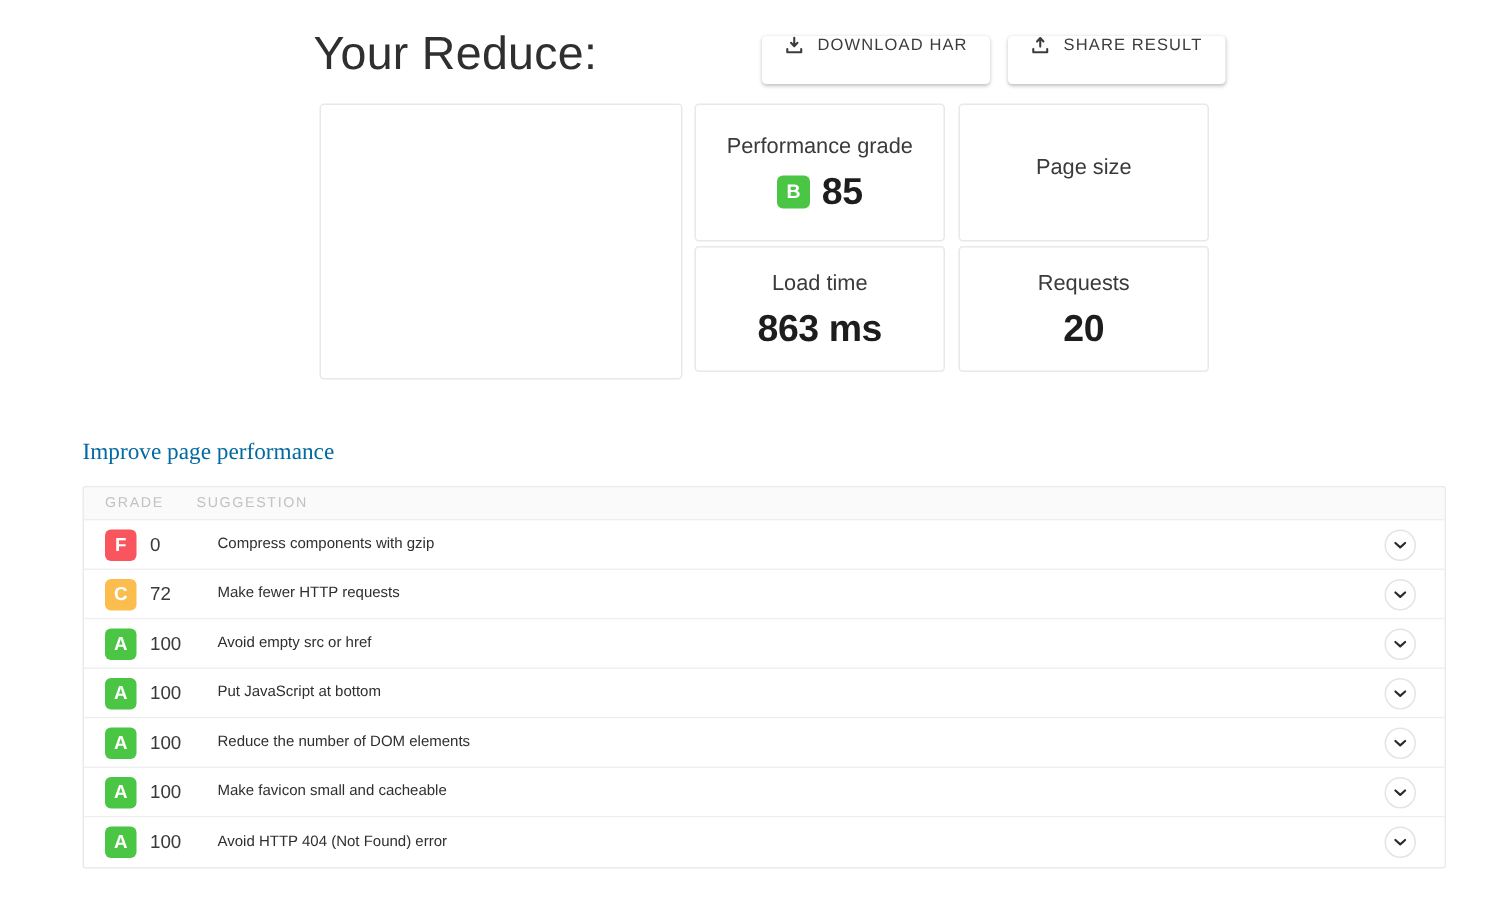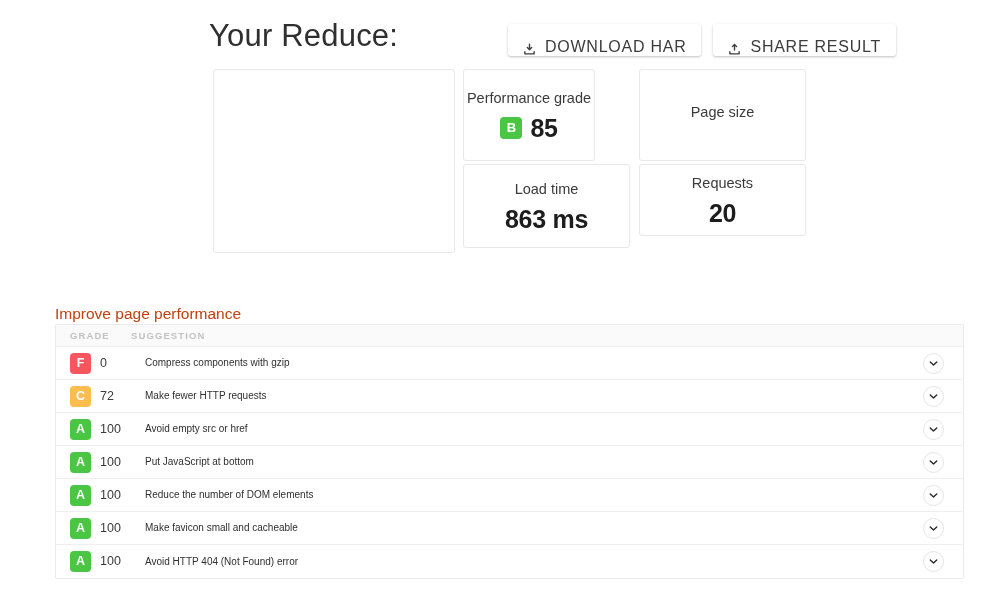--- a/index.html
+++ b/index.html
@@ -38,30 +38,30 @@
   }
   .action-buttons {
     position: absolute;
     left: 508px;
     top: 24px;
     display: flex;
     gap: 12px;
   }
   .action-btn {
     display: flex;
-    align-items: flex-end;
+    align-items: flex-start;
     gap: 9px;
     height: 32px;
     padding: 0 15px;
     background: #ffffff;
     border: none;
     border-radius: 3px;
     box-shadow: 0 1px 3px rgba(0,0,0,0.16), 0 1px 2px rgba(0,0,0,0.10);
     font-family: "Liberation Sans", sans-serif;
-    font-size: 16px;
+    font-size: 11px;
     letter-spacing: 0.75px;
     color: #3c3c3c;
     cursor: pointer;
     white-space: nowrap;
   }
   .action-btn svg { display: block; }
 
   
   .metrics {
     position: absolute;
@@ -80,24 +80,24 @@
     top: 69px;
     width: 242px;
     height: 184px;
   }
   .metric-card {
     display: flex;
     flex-direction: column;
     align-items: center;
     justify-content: center;
   }
-  .m1 { left: 463px; top: 69px;  width: 132px; height: 92px; }
+  .m1 { left: 463px; top: 69px;  width: 167px; height: 92px; }
   .m2 { left: 639px; top: 69px;  width: 167px; height: 92px; }
   .m3 { left: 463px; top: 164px; width: 167px; height: 84px; }
-  .m4 { left: 639px; top: 164px; width: 167px; height: 72px; }
+  .m4 { left: 639px; top: 164px; width: 167px; height: 84px; }
 
   .metric-label {
     font-size: 14.5px;
     font-weight: 400;
     color: #3a3a3a;
     line-height: 18px;
     margin-bottom: 7px;
   }
   .metric-value {
     display: flex;
@@ -123,25 +123,26 @@
     font-weight: 700;
     line-height: 1;
     flex: none;
   }
   .badge-lg { width: 22px; height: 22px; font-size: 13px; }
 
   
   .section-title {
     position: absolute;
     left: 55px;
-    top: 304px;
+    top: 292px;
     font-size: 15.5px;
     font-weight: 400;
-    color: #c2410c;
+    color: #0369a1;
     line-height: 20px;
+    font-family: Liberation Serif, serif;
   }
   .table {
     position: absolute;
     left: 55px;
     top: 324px;
     width: 909px;
     background: #ffffff;
     border: 1px solid #eaeaea;
     border-radius: 2px;
     box-sizing: border-box;
@@ -152,21 +153,21 @@
     align-items: center;
     height: 21px;
     background: #fafafa;
     border-bottom: 1px solid #eeeeee;
   }
   .th {
     font-size: 9.5px;
     letter-spacing: 1.1px;
     color: #c2c2c2;
     text-transform: uppercase;
-    font-weight: 700;
+    font-weight: 400;
   }
   .th-grade { width: 75px; padding-left: 14px; box-sizing: border-box; }
   .th-suggestion { flex: 1; }
 
   .row {
     display: flex;
     align-items: center;
     height: 33px;
     border-bottom: 1px solid #efefef;
     box-sizing: border-box;

